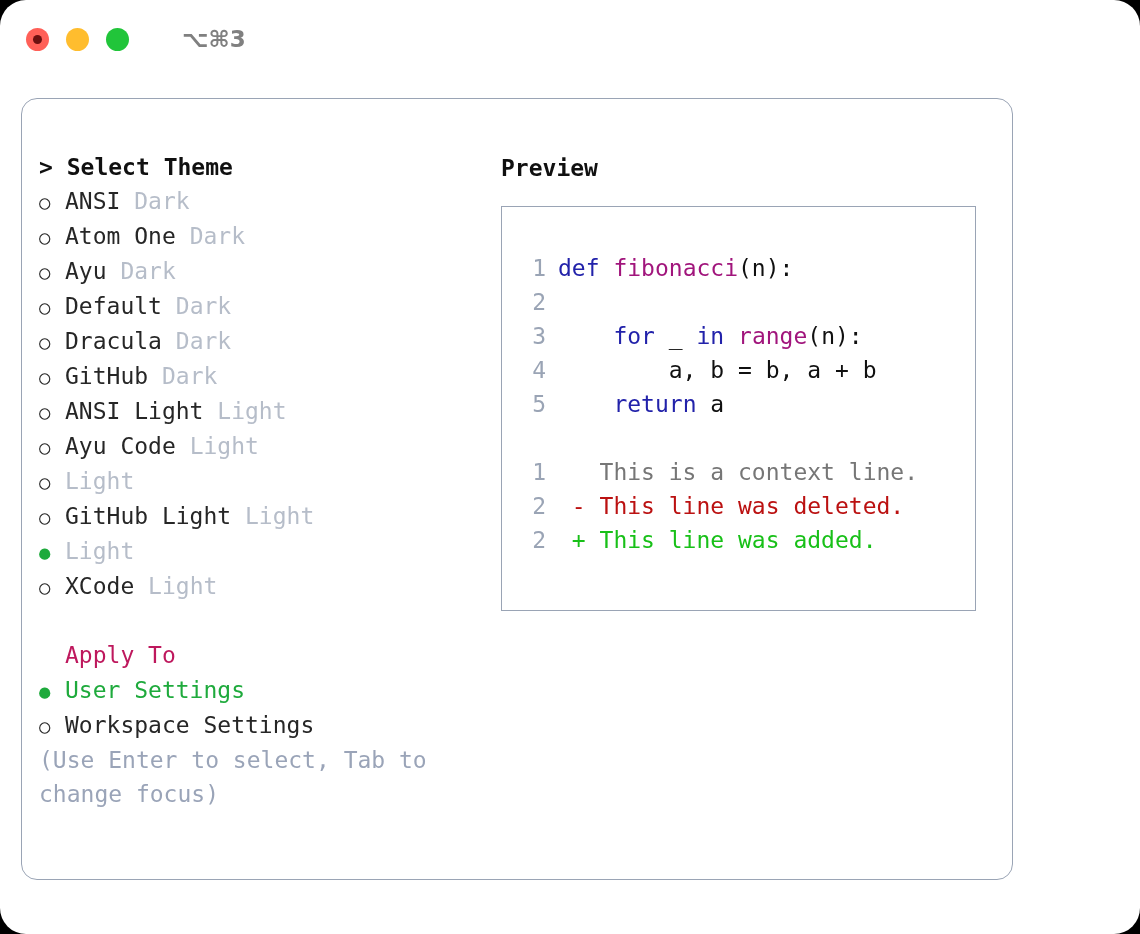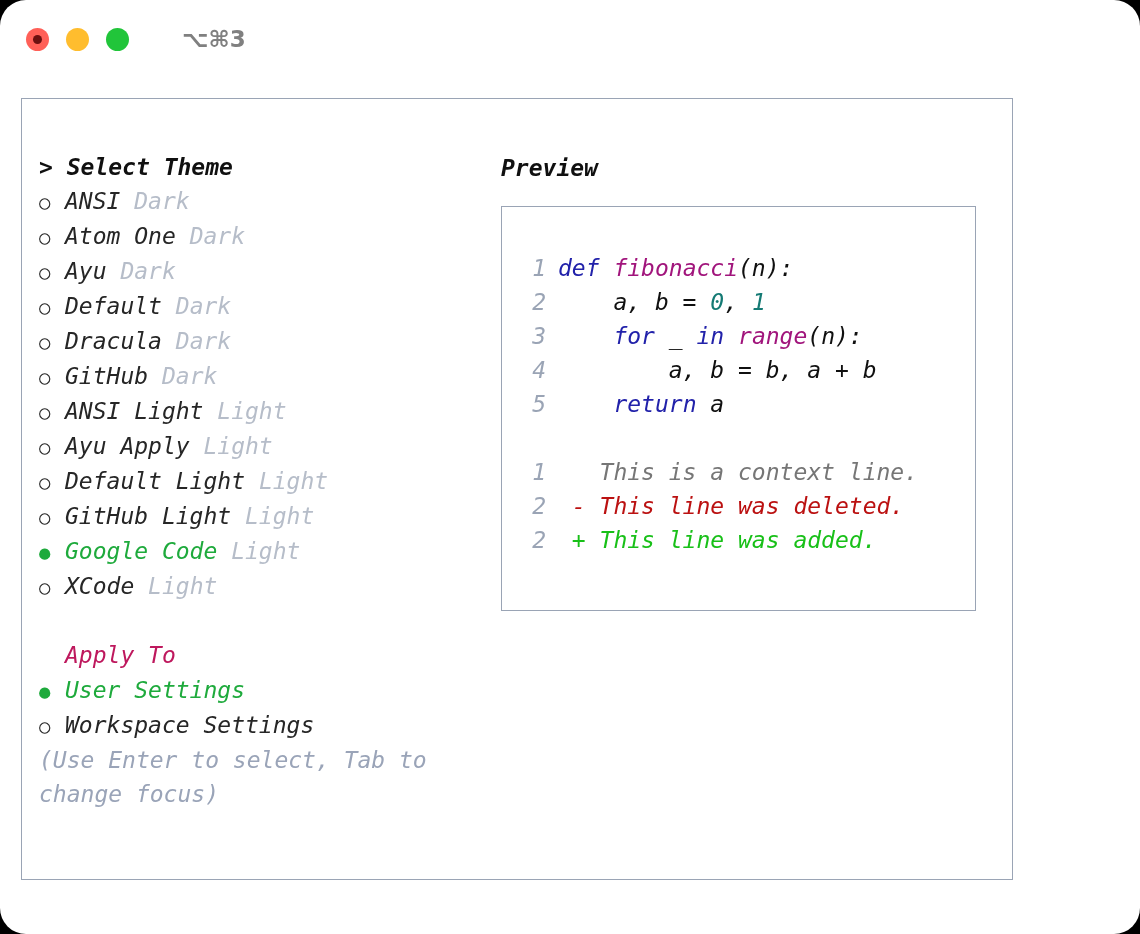--- a/index.html
+++ b/index.html
@@ -76,24 +76,23 @@
   }
 
   
   .panel {
     position: absolute;
     left: 21px;
     top: 98px;
     width: 992px;
     height: 782px;
     border: 1.6px solid #9aa4b5;
-    border-radius: 0;
+    border-radius: 16px;
     box-sizing: border-box;
     background: #ffffff;
-    font-style: italic;
   }
 
   
   .left-col {
     position: absolute;
     left: 17px;
     top: 51px;
     width: 460px;
   }
 
@@ -216,24 +215,24 @@
       <div class="list-heading"><span class="heading-caret">&gt; </span><span>Select Theme</span></div>
 
       <div id="theme-list">
           <div class="opt-row"><span class="marker off">○</span><span class="opt-label">ANSI </span><span class="opt-variant">Dark</span></div>
           <div class="opt-row"><span class="marker off">○</span><span class="opt-label">Atom One </span><span class="opt-variant">Dark</span></div>
           <div class="opt-row"><span class="marker off">○</span><span class="opt-label">Ayu </span><span class="opt-variant">Dark</span></div>
           <div class="opt-row"><span class="marker off">○</span><span class="opt-label">Default </span><span class="opt-variant">Dark</span></div>
           <div class="opt-row"><span class="marker off">○</span><span class="opt-label">Dracula </span><span class="opt-variant">Dark</span></div>
           <div class="opt-row"><span class="marker off">○</span><span class="opt-label">GitHub </span><span class="opt-variant">Dark</span></div>
           <div class="opt-row"><span class="marker off">○</span><span class="opt-label">ANSI Light </span><span class="opt-variant">Light</span></div>
-          <div class="opt-row"><span class="marker off">○</span><span class="opt-label">Ayu Apply </span><span class="opt-variant">Light</span></div>
-          <div class="opt-row"><span class="marker off">○</span><span class="opt-label">Default Light </span><span class="opt-variant">Light</span></div>
+          <div class="opt-row"><span class="marker off">○</span><span class="opt-label">Ayu Code </span><span class="opt-variant">Light</span></div>
+          <div class="opt-row"><span class="marker off">○</span><span class="opt-variant">Light</span></div>
           <div class="opt-row"><span class="marker off">○</span><span class="opt-label">GitHub Light </span><span class="opt-variant">Light</span></div>
-          <div class="opt-row"><span class="marker on">●</span><span class="opt-label sel">Google Code </span><span class="opt-variant">Light</span></div>
+          <div class="opt-row"><span class="marker on">●</span><span class="opt-variant">Light</span></div>
           <div class="opt-row"><span class="marker off">○</span><span class="opt-label">XCode </span><span class="opt-variant">Light</span></div>
         </div>
 
       <div class="spacer-block"></div>
 
       <div class="opt-row"><span class="marker blank">○</span><span class="group-title">Apply To</span></div>
 
       <div id="apply-list">
           <div class="opt-row"><span class="marker on">●</span><span class="opt-label sel">User Settings</span></div>
           <div class="opt-row"><span class="marker off">○</span><span class="opt-label">Workspace Settings</span></div>
@@ -241,21 +240,21 @@
 
       <div class="hint">(Use Enter to select, Tab to change focus)</div>
     </div>
 
     <div class="right-col">
       <div class="preview-heading">Preview</div>
 
       <div class="preview-box">
         <div id="code-block">
             <div class="code-line"><span class="lineno">1</span><span class="code-text"><span class="tok-kw">def </span><span class="tok-fn">fibonacci</span><span class="tok-pln">(n):</span></span></div>
-            <div class="code-line"><span class="lineno">2</span><span class="code-text"><span class="tok-pln">    a, b = </span><span class="tok-num">0</span><span class="tok-pln">, </span><span class="tok-num">1</span></span></div>
+            <div class="code-line"><span class="lineno">2</span></div>
             <div class="code-line"><span class="lineno">3</span><span class="code-text"><span class="tok-pln">    </span><span class="tok-kw">for</span><span class="tok-pln"> _ </span><span class="tok-kw">in</span><span class="tok-pln"> </span><span class="tok-fn">range</span><span class="tok-pln">(n):</span></span></div>
             <div class="code-line"><span class="lineno">4</span><span class="code-text"><span class="tok-pln">        a, b = b, a + b</span></span></div>
             <div class="code-line"><span class="lineno">5</span><span class="code-text"><span class="tok-pln">    </span><span class="tok-kw">return</span><span class="tok-pln"> a</span></span></div>
           </div>
         <div class="diff-gap"></div>
         <div id="diff-block">
             <div class="code-line"><span class="lineno">1</span><span class="diff-ctx">   This is a context line.</span></div>
             <div class="code-line"><span class="lineno">2</span><span class="diff-del"> - This line was deleted.</span></div>
             <div class="code-line"><span class="lineno">2</span><span class="diff-add"> + This line was added.</span></div>
           </div>

